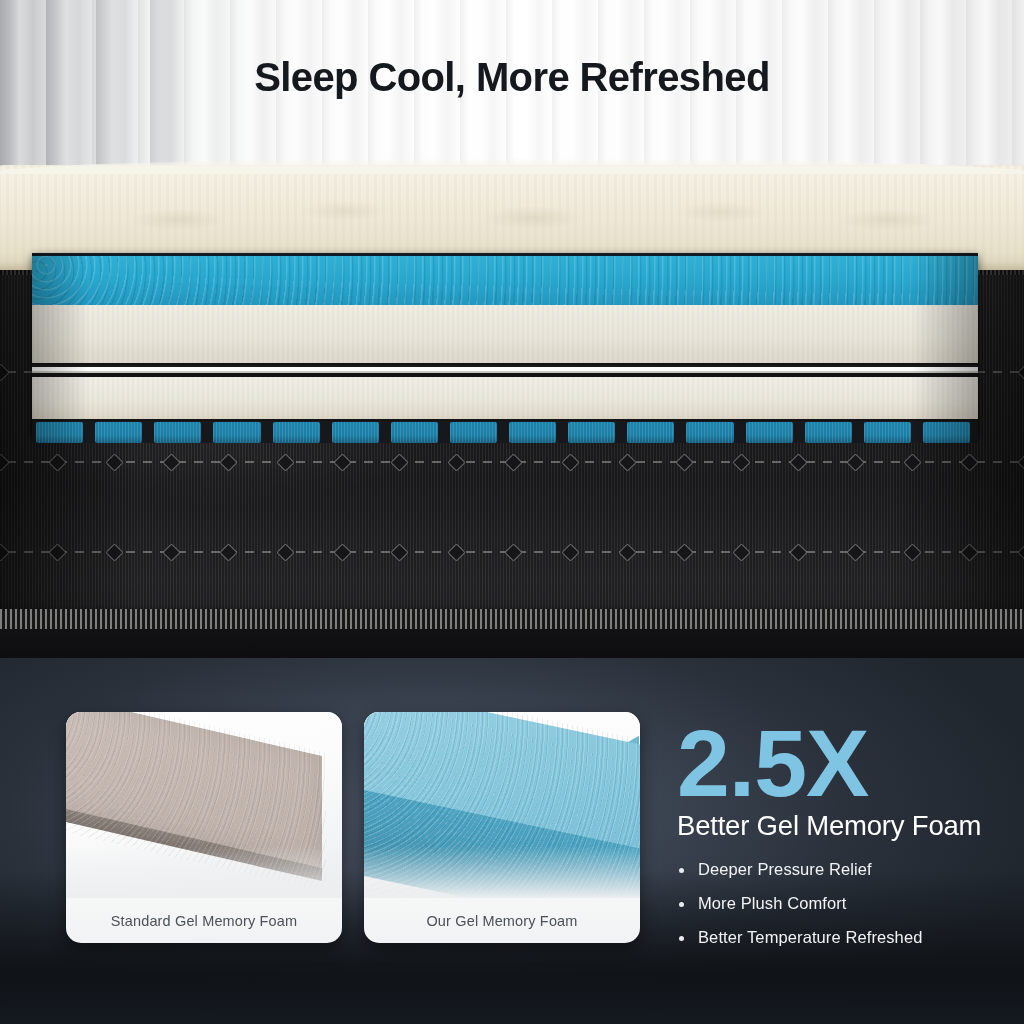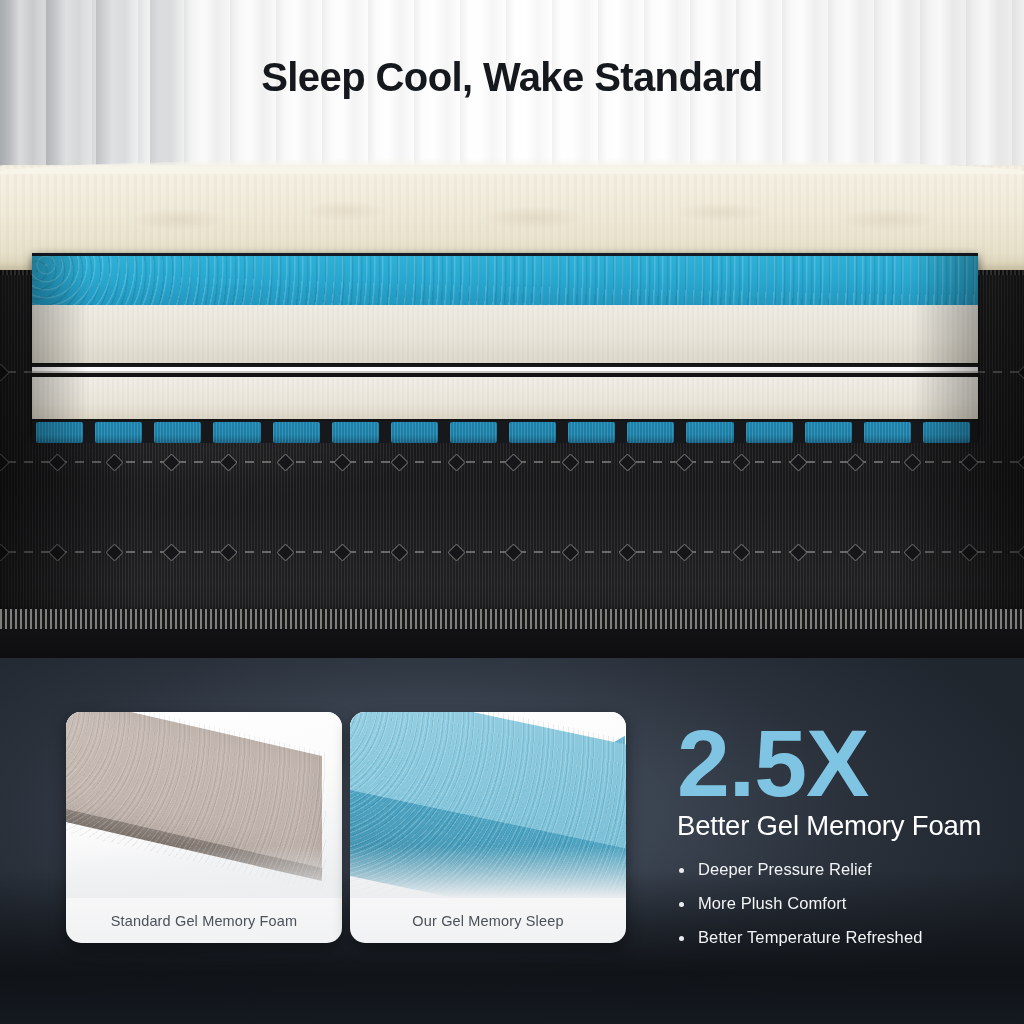--- a/index.html
+++ b/index.html
@@ -155,21 +155,21 @@
     position:absolute;left:0;top:658px;width:1024px;height:366px;
     background:
       radial-gradient(ellipse 620px 260px at 42% 42%, #47515f 0%, #3a4350 38%, #2a313b 68%, #20262e 100%),
       linear-gradient(180deg,#343d49 0%, #262d36 55%, #1c2128 100%);
   }
   #bottom:after{
     content:"";position:absolute;inset:0;
     background:linear-gradient(180deg,rgba(0,0,0,0) 58%,rgba(14,17,21,.92) 86%,#141920 100%);
   }
 
-  .cards{position:absolute;left:66px;top:54px;display:flex;gap:8px;z-index:3;}
+  .cards{position:absolute;left:66px;top:54px;display:flex;gap:22px;z-index:3;}
   .fcard{
     position:relative;width:276px;height:231px;
     border-radius:15px;overflow:hidden;
     background:linear-gradient(180deg,#ffffff 0%,#fbfbfb 62%,#f1f2f3 100%);
     box-shadow:0 6px 16px rgba(0,0,0,.45);
   }
   .fcard .stage{
     position:absolute;left:0;top:0;width:276px;height:186px;overflow:hidden;
     background:linear-gradient(165deg,#ffffff 0%,#fbfbfb 46%,#eceef0 100%);
   }
@@ -366,21 +366,21 @@
             <div class="coil" style="left: 713.5px; width: 47.125px;"></div>
             <div class="coil" style="left: 772.625px; width: 47.125px;"></div>
             <div class="coil" style="left: 831.75px; width: 47.125px;"></div>
             <div class="coil" style="left: 890.875px; width: 47.125px;"></div>
           </div>
         <div class="cut-shadow"></div>
       </div>
 
     </div>
 
-    <div class="headline">Sleep Cool, Wake Standard</div>
+    <div class="headline">Sleep Cool, More Refreshed</div>
   </div>
 
   <div id="bottom">
 
     <div class="cards">
 
       <div class="fcard">
         <div class="stage">
 
           <div class="slab-std-front"></div>
@@ -392,21 +392,21 @@
       </div>
 
       <div class="fcard">
         <div class="stage">
           <div class="slab-our-side"></div>
           <div class="slab-our-front"></div>
           <div class="slab-our-top"></div>
           <div class="our-grain"></div>
           <div class="card-floor"></div>
         </div>
-        <div class="cap">Our Gel Memory Sleep</div>
+        <div class="cap">Our Gel Memory Foam</div>
       </div>
 
     </div>
 
     <div class="copy">
       <div class="big-x">2.5X</div>
       <div class="sub">Better Gel Memory Foam</div>
       <ul class="blist" id="bullet-list">
           <li><span class="dot"></span><span>Deeper Pressure Relief</span></li>
           <li><span class="dot"></span><span>More Plush Comfort</span></li>

